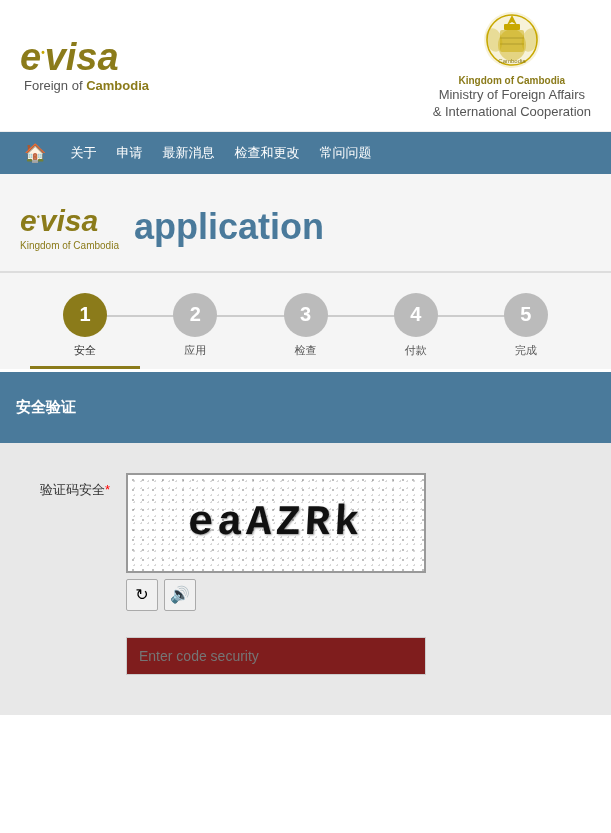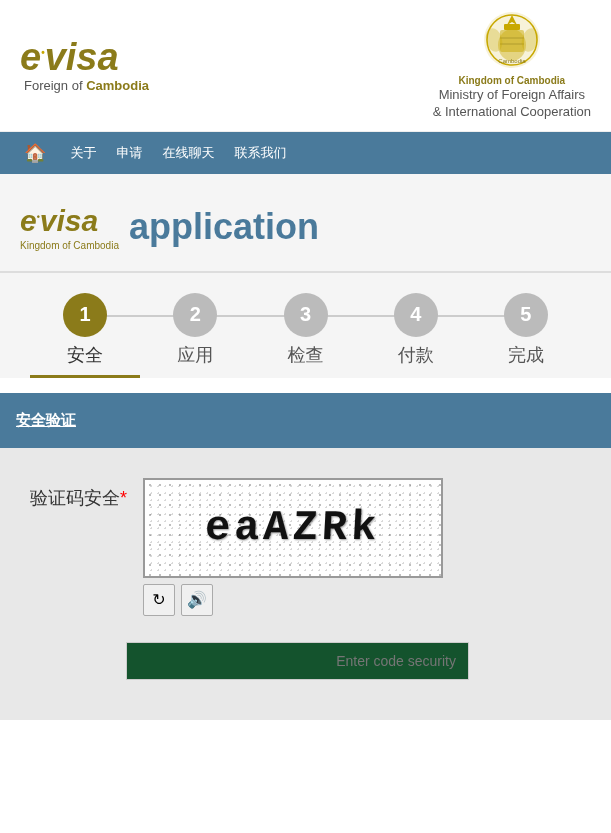--- a/index.html
+++ b/index.html
@@ -72,21 +72,21 @@
 
     
     .hero {
       background: #f5f5f5;
       padding: 30px 20px 20px;
       display: flex;
       align-items: center;
       gap: 10px;
       border-bottom: 2px solid #ddd;
     }
-    .hero-app { font-size: 36px; color: #4a7a9b; font-weight: bold; }
+    .hero-app { font-size: 36px; color: #4a7a9b; font-weight: bold; margin-left: 5px; }
 
     
     .steps-container {
       background: #f5f5f5;
       padding: 20px 30px 0;
     }
     .steps {
       display: flex;
       justify-content: center;
       gap: 0;
@@ -117,57 +117,56 @@
       justify-content: center;
       font-size: 20px;
       font-weight: bold;
       color: #fff;
       background: #bbb;
       z-index: 1;
     }
     .step-circle.active { background: #8B7B1A; }
     .step-label {
       margin-top: 6px;
-      font-size: 18px;
+      font-size: 11px;
       color: #555;
       text-align: center;
     }
     .step.active .step-label { color: #333; }
     .step-underline {
       height: 3px;
       background: #8B7B1A;
       width: 100%;
       margin-top: 8px;
     }
 
     
     .section-header {
       background: #4a7a9b;
       color: #fff;
-      padding: 18px 16px;
+      padding: 26px 16px;
       font-size: 15px;
       font-weight: bold;
-      margin-top: 15px;
-      text-decoration: underline;
+      margin-top: 3px;
     }
 
     
     .form-area {
       background: #e8e8e8;
       padding: 30px 30px 40px;
       min-height: 250px;
     }
     .form-row {
       display: flex;
       align-items: flex-start;
       gap: 16px;
       margin-bottom: 16px;
     }
     .form-label {
-      font-size: 18px;
+      font-size: 13px;
       color: #333;
       min-width: 80px;
       padding-top: 8px;
       text-align: right;
     }
     .required { color: red; }
     .captcha-image {
       border: 2px solid #999;
       width: 300px;
       height: 100px;
@@ -210,29 +209,28 @@
       border: 1px solid #aaa;
       background: #f0f0f0;
       cursor: pointer;
       display: flex;
       align-items: center;
       justify-content: center;
       font-size: 16px;
       border-radius: 2px;
     }
     .security-input {
-      width: 343px;
+      width: 300px;
       padding: 10px 12px;
       border: 1px solid #ccc;
       font-size: 14px;
       color: #999;
-      background: #14532d;
+      background: #7f1d1d;
       margin-top: 10px;
       margin-left: 96px;
-      text-align: right;
     }
   </style>
 </head>
 <body>
 
 <div class="header">
   <div class="logo-left">
     <div class="logo-evisa">
       <span style="font-style:italic;color:#8B7B1A;">e</span><span style="color:#c8a800;font-size:10px;vertical-align:super;font-style:normal;">•</span><span style="color:#8B7B1A;font-style:italic;">visa</span>
     </div>
@@ -264,22 +262,23 @@
     <div class="logo-right-title">Kingdom of Cambodia</div>
     <div class="logo-right-sub">Ministry of Foreign Affairs</div>
     <div class="logo-right-sub">&amp; International Cooperation</div>
   </div>
 </div>
 
 <nav>
   <div class="home-icon">🏠</div>
   <a href="#">关于</a>
   <a href="#">申请</a>
-  <a href="#">在线聊天</a>
-  <a href="#">联系我们</a>
+  <a href="#">最新消息</a>
+  <a href="#">检查和更改</a>
+  <a href="#">常问问题</a>
 </nav>
 
 <div class="hero">
   <div>
     <div style="display:flex;align-items:center;">
       <span style="font-size:30px;font-weight:bold;color:#8B7B1A;font-style:italic;">e<span style="font-size:9px;vertical-align:super;font-style:normal;">•</span>visa</span>
     </div>
     <div style="font-size:10px;color:#8B7B1A;text-align:center;margin-top:2px;">Kingdom of Cambodia</div>
   </div>
   <div class="hero-app">application</div>

